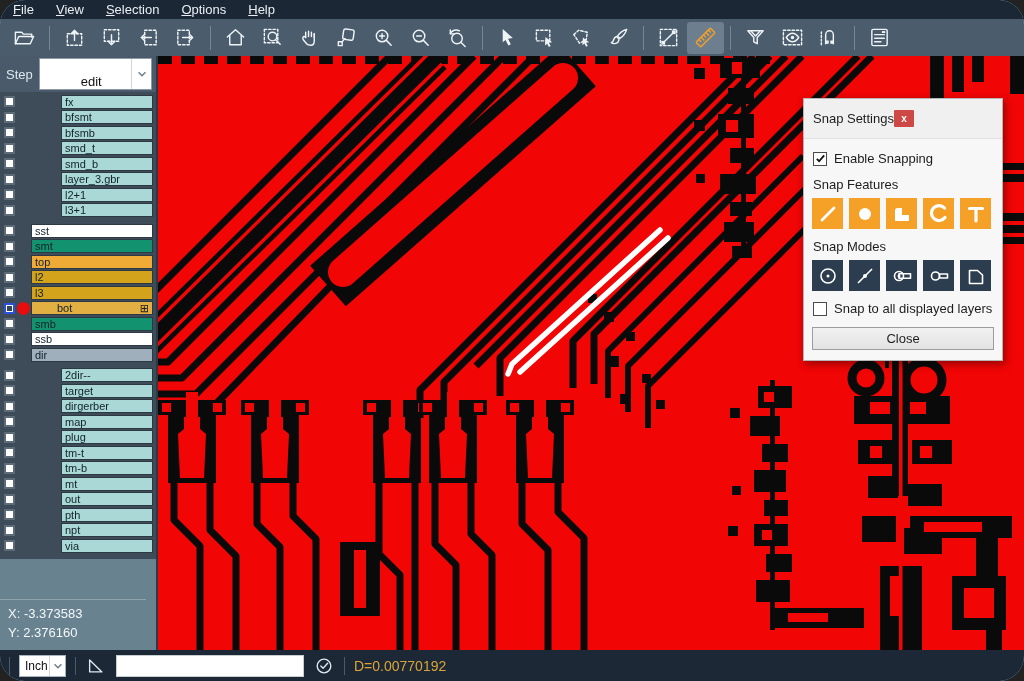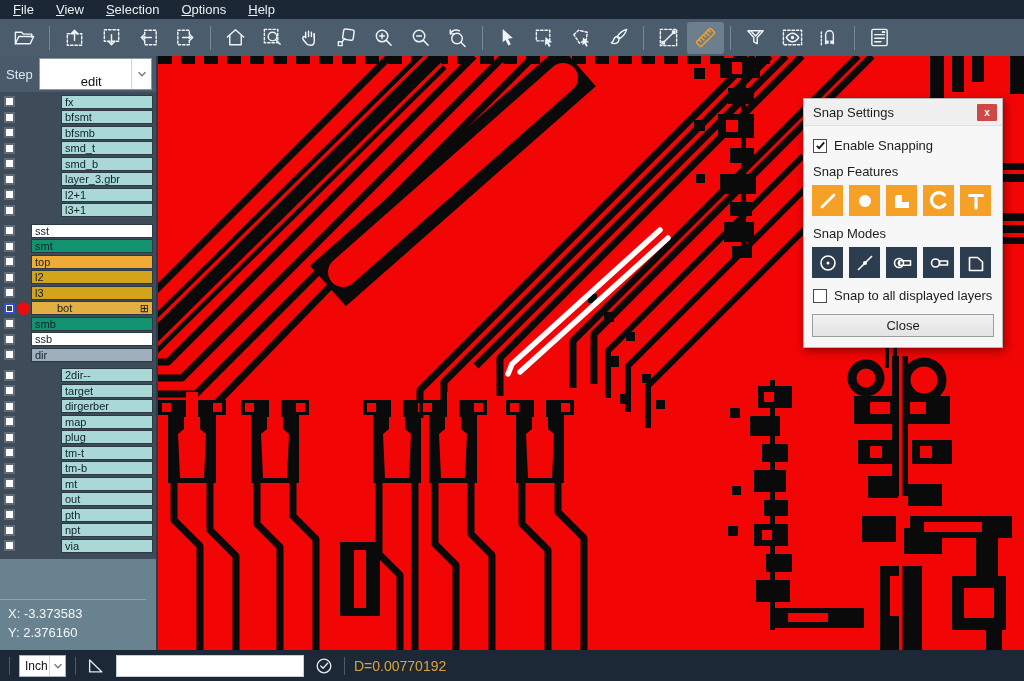--- a/index.html
+++ b/index.html
@@ -1,20 +1,20 @@
 <!DOCTYPE html>
 <html><head>
 <meta charset="utf-8">
 <style>
   * { margin:0; padding:0; box-sizing:border-box; }
   html,body { background:#222; }
   .app {
     position:relative; width:1024px; height:681px; overflow:hidden;
     font-family:"Liberation Sans", sans-serif; background:#7dd3fc;
-    display:flex; flex-direction:column; user-select:none;
+    display:flex; flex-direction:column; user-select:none;border-radius:25px;
   }
   
   .menubar { height:19px; background:#1b2734; display:flex; align-items:center; padding-left:2px; flex:none; }
   .menu-item { display:block; color:#e9eff4; font-size:13px; padding:0 11px; line-height:19px; cursor:default; }
   .menu-item::first-letter { text-decoration:underline; }
   
   .toolbar { height:37px; background:#4b5c6c; display:flex; align-items:center; padding-left:6px; flex:none; }
   .tool { width:37px; height:32px; display:flex; align-items:center; justify-content:center; border-radius:3px; }
   .tool svg { width:23px; height:23px; stroke:#eef3f6; fill:none; stroke-width:1.5; stroke-linecap:round; stroke-linejoin:round; }
   .tool.active { background:#6d7e8e; }
@@ -44,21 +44,21 @@
   .c-gray { background:#9fafbb; }
   .coords-panel { flex:1; background:#68838f; color:#f3f7f9; font-size:13px; padding:0 0 0 8px; position:relative; }
   .coords-divider { position:absolute; top:40px; left:0; right:10px; height:1px; background:#8da3ad; }
   .coord-x { position:absolute; top:47px; left:8px; }
   .coord-y { position:absolute; top:66px; left:8px; }
   
   .canvas { flex:1; position:relative; overflow:hidden; background:#f10505; }
   .canvas > svg.pcb { position:absolute; left:0; top:0; width:866px; height:594px; display:block; }
   
   .dialog { position:absolute; left:645px; top:42px; width:200px; background:#f7f7f7; border:1px solid #b5b5b5; box-shadow:2px 3px 8px rgba(0,0,0,.4); }
-  .dlg-title { height:27px; background:#f0f0f0; border-bottom:1px solid #e0e0e0; display:flex; align-items:center; justify-content:space-between; padding:0 5px 0 9px; }
+  .dlg-title { height:40px; background:#f0f0f0; border-bottom:1px solid #e0e0e0; display:flex; align-items:center; padding:0 5px 0 9px; }
   .dlg-title-text { font-size:13px; color:#1d1d1d; }
   .dlg-close { width:20px; height:17px; background:#ce4945; color:#fff; font-size:10px; font-weight:bold; display:flex; align-items:center; justify-content:center; border-radius:1px; }
   .dlg-body { padding:9px 8px 10px 8px; }
   .dlg-check-row { display:flex; align-items:center; gap:7px; margin:3px 0 11px 1px; }
   .dlg-checkbox { width:14px; height:14px; background:#fff; border:1px solid #4a4a4a; flex:none; display:flex; align-items:center; justify-content:center; }
   .dlg-checkbox svg { width:11px; height:11px; stroke:#111; stroke-width:2; fill:none; }
   .dlg-check-label { font-size:13px; color:#1d1d1d; }
   .dlg-section-label { font-size:13px; color:#1d1d1d; margin:2px 0 6px 1px; }
   .dlg-btnrow { display:flex; gap:6px; margin-bottom:10px; }
   .snap-feature { width:31px; height:31px; background:#f5a128; display:flex; align-items:center; justify-content:center; }

